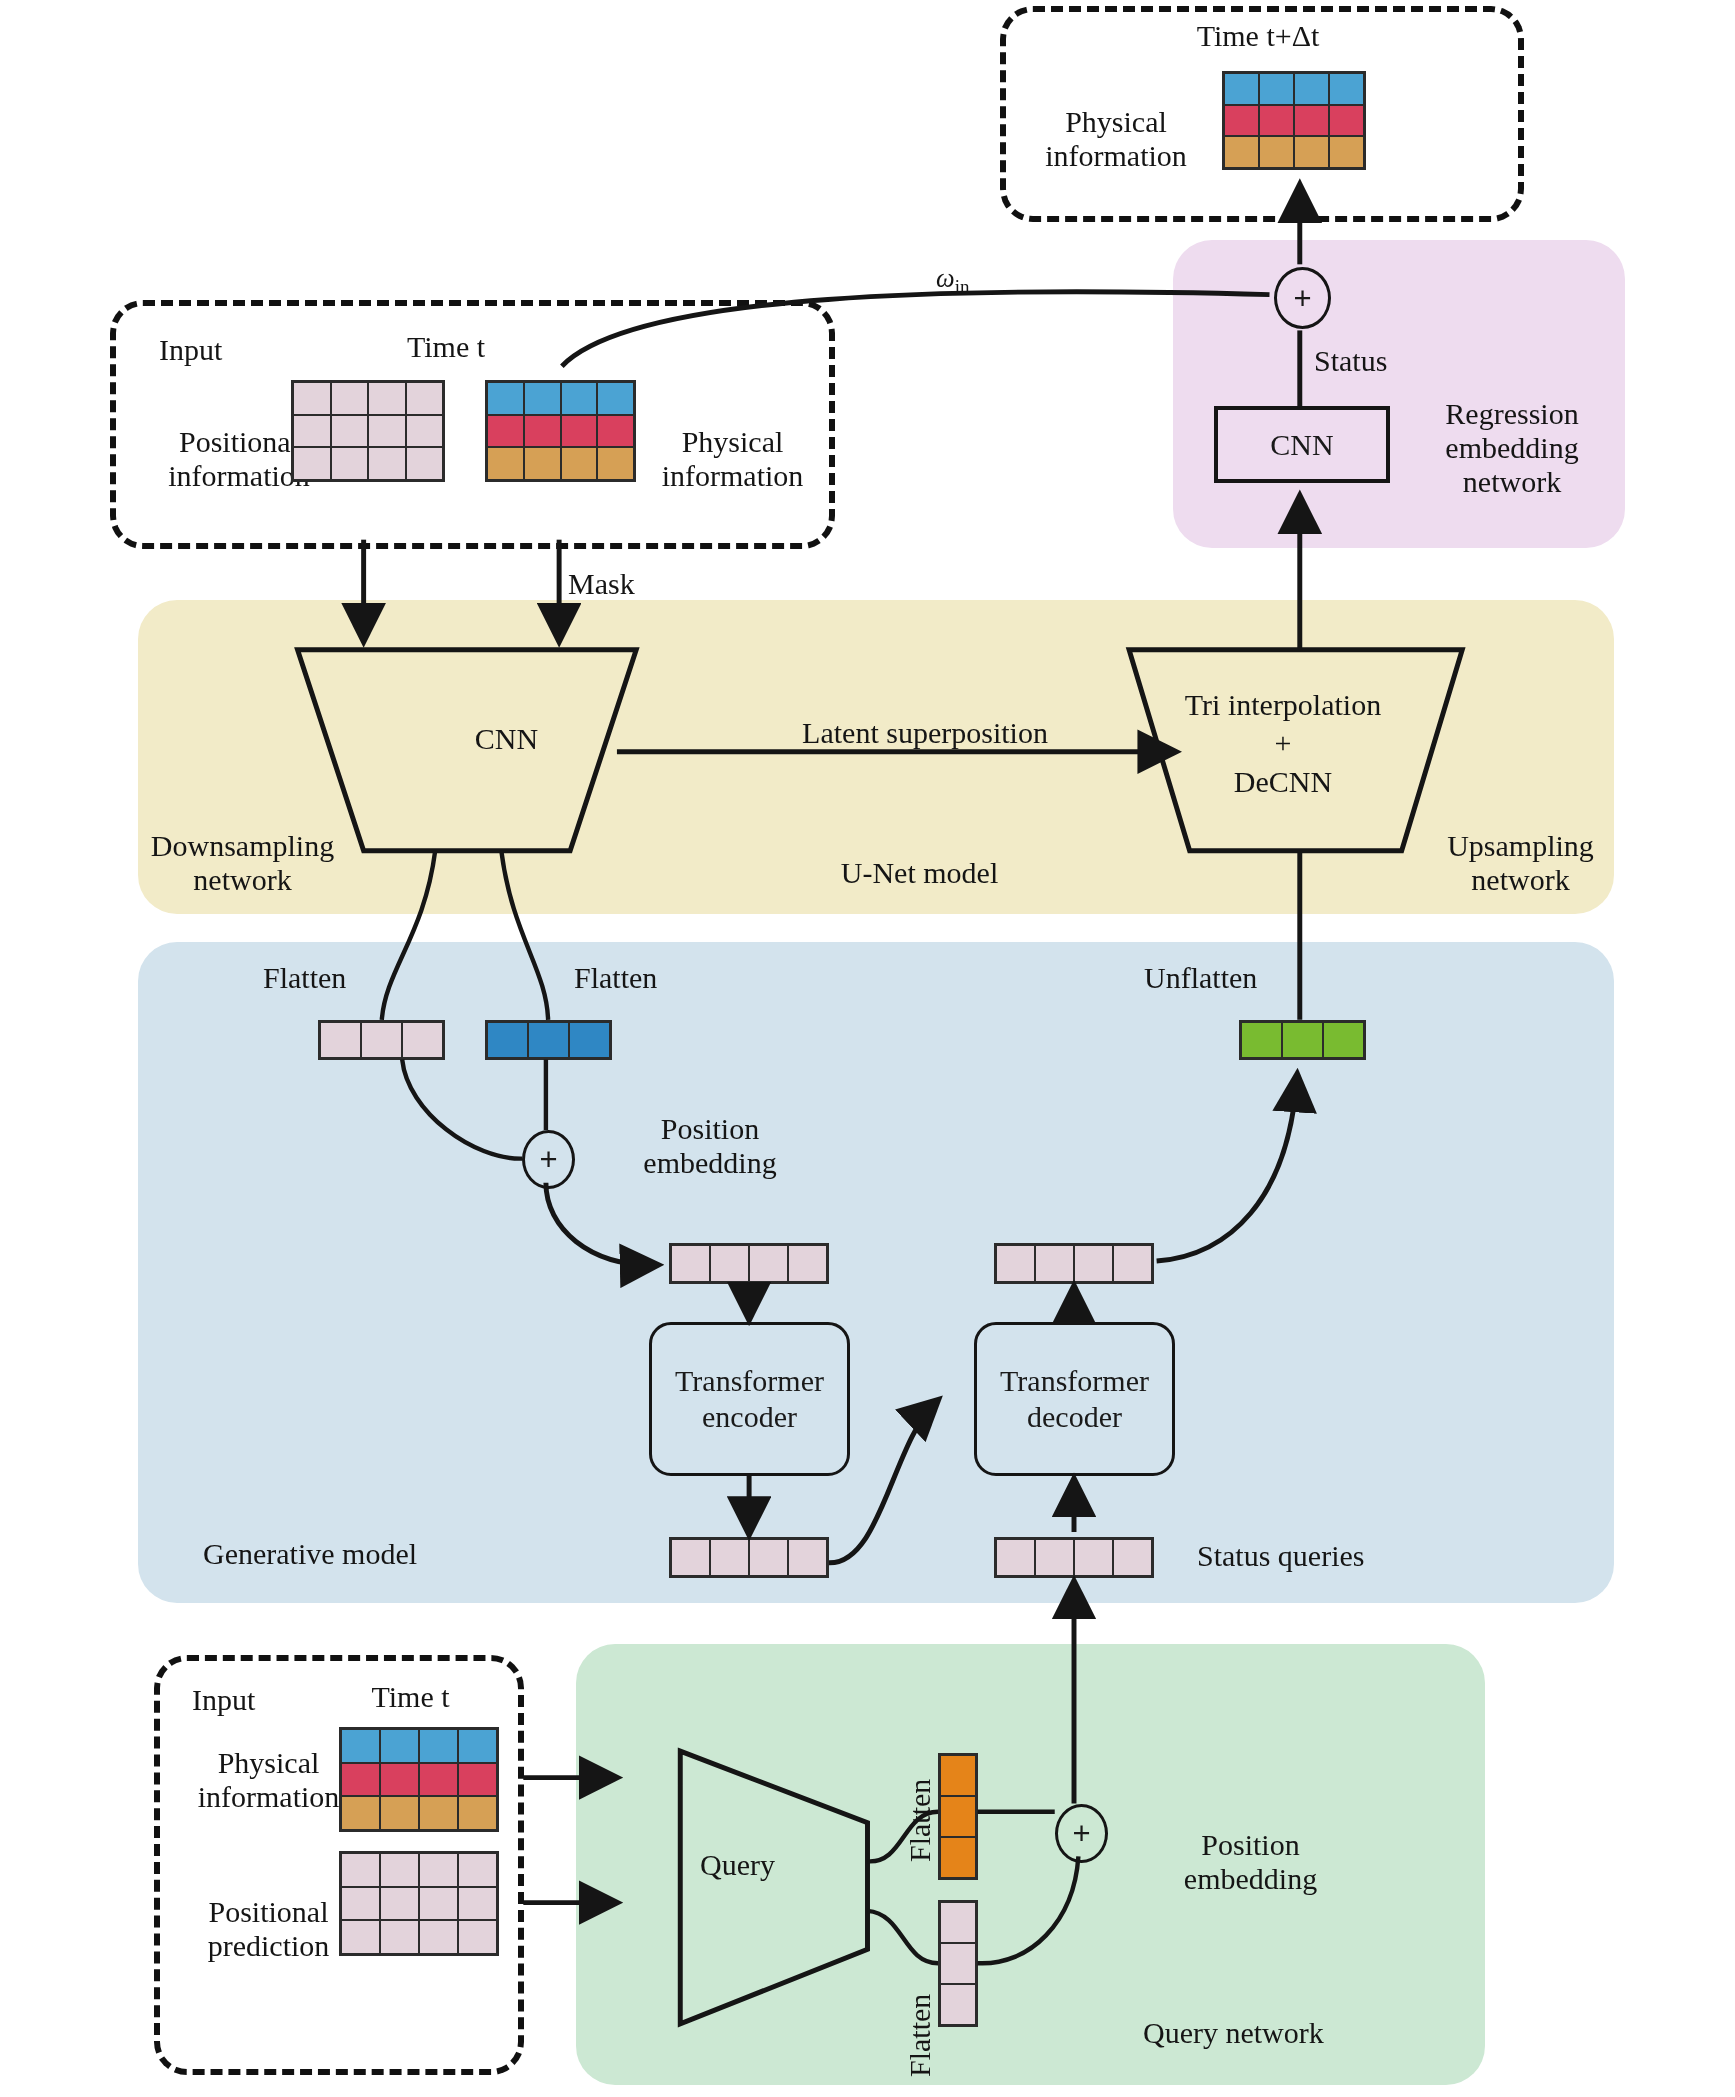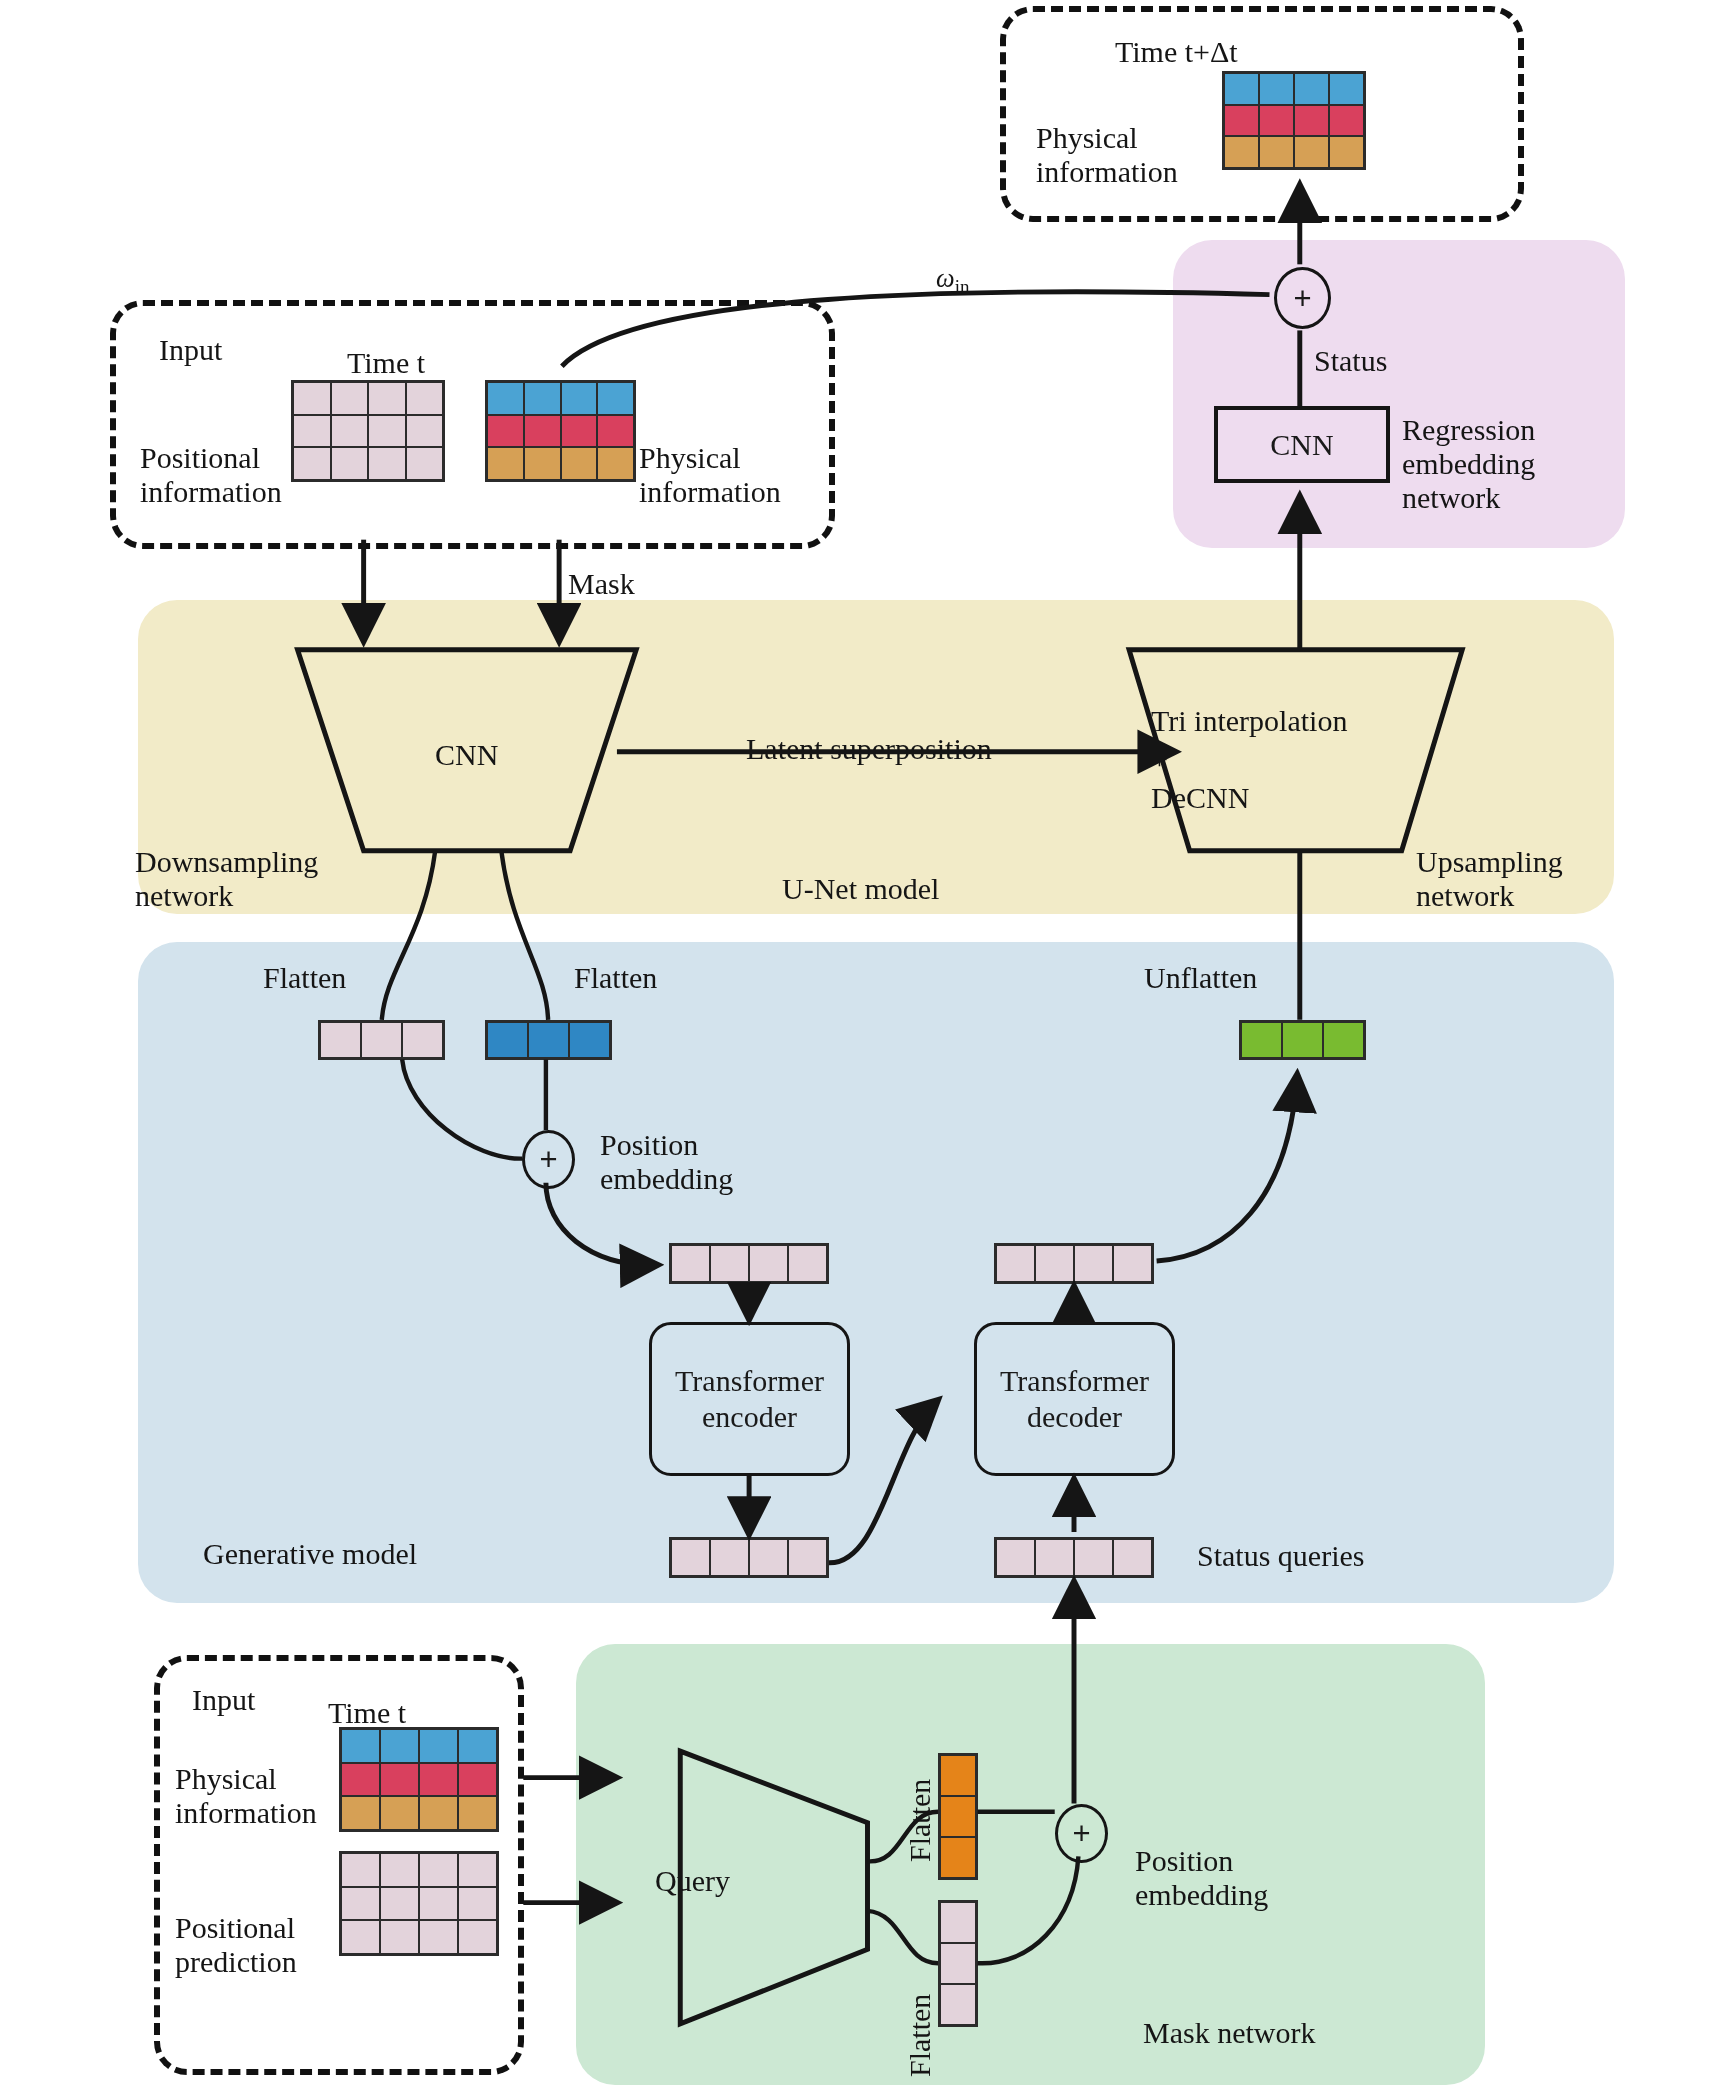--- a/index.html
+++ b/index.html
@@ -31,21 +31,21 @@
 
   
   .lbl{
     position:absolute;
     font-size:30px;
     line-height:1.14;
     letter-spacing:0px;
     white-space:pre;
     color:#151515;
   }
-  .lbl.c{text-align:left;margin-top:16px;}
+  .lbl.c{text-align:center;}
   .vert{transform:rotate(-90deg);transform-origin:left top;}
   .ital{font-style:italic;}
 
   
   .grid{position:absolute;display:grid;border:2.8px solid #2b2b2b;box-sizing:border-box;}
   .grid > i{display:block;border:1.1px solid #2b2b2b;box-sizing:border-box;}
 
   
   .strip{position:absolute;display:grid;border:2.8px solid #2b2b2b;box-sizing:border-box;}
   .strip > i{display:block;border:1.1px solid #2b2b2b;box-sizing:border-box;}
@@ -291,21 +291,21 @@
       <i style="background: rgb(227, 211, 219);"></i>
       <i style="background: rgb(227, 211, 219);"></i>
       <i style="background: rgb(227, 211, 219);"></i>
     </div>
 
   <div class="plus" style="left:1055px;top:1804px;width:47px;height:53px;">
       <span>+</span>
     </div>
   <div class="lbl c" style="left:1135px;top:1828px;width:231px;"><span style="white-space:pre-line;">Position
 embedding</span></div>
-  <div class="lbl" style="left:1143px;top:2016px;">Mask network</div>
+  <div class="lbl" style="left:1143px;top:2016px;">Query network</div>
 
   <svg class="ov" viewBox="0 0 3150 3808">
     <defs>
       <marker id="ah" markerWidth="9" markerHeight="9" refX="7.2" refY="4.5" orient="auto">
         <path d="M0,0 L9,4.5 L0,9 z" fill="#151515"></path>
       </marker>
       <marker id="ahs" markerWidth="10" markerHeight="10" refX="8" refY="5" orient="auto">
         <path d="M0,0 L10,5 L0,10 z" fill="#151515"></path>
       </marker>
     </defs>

